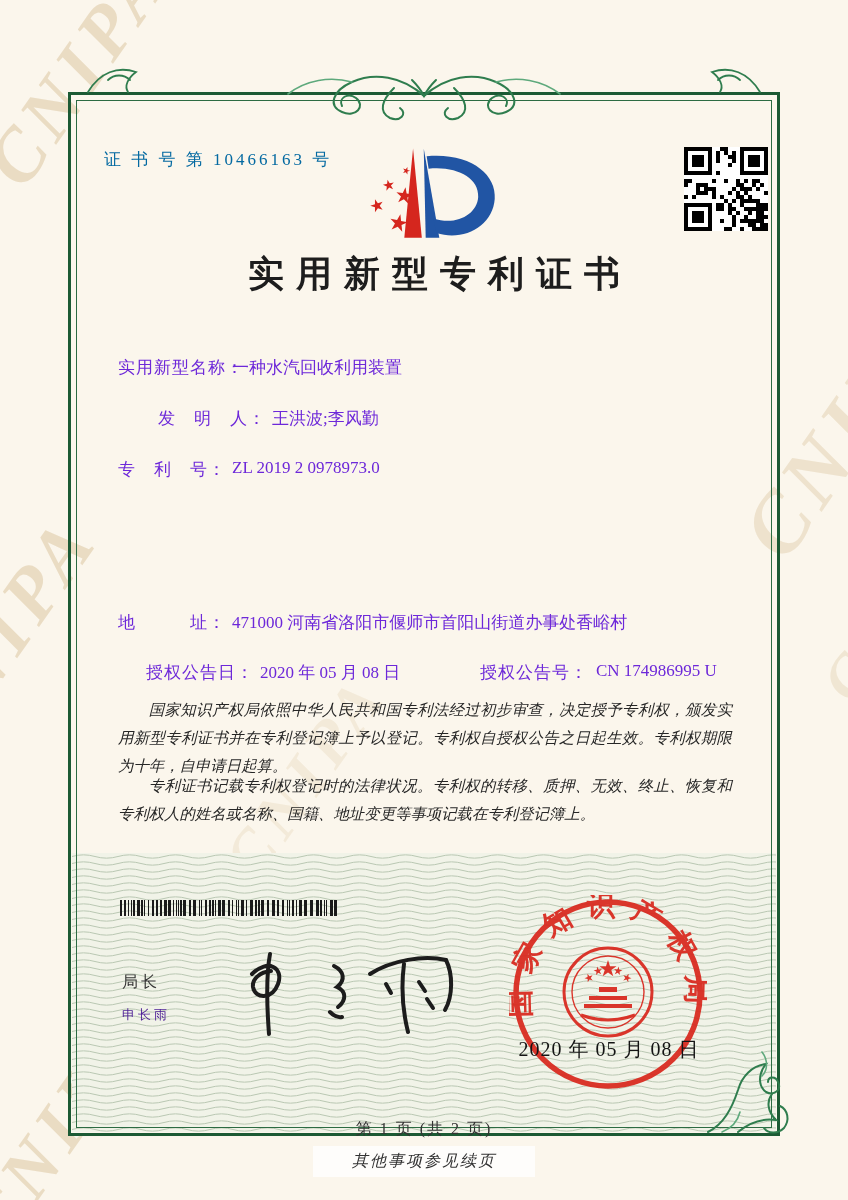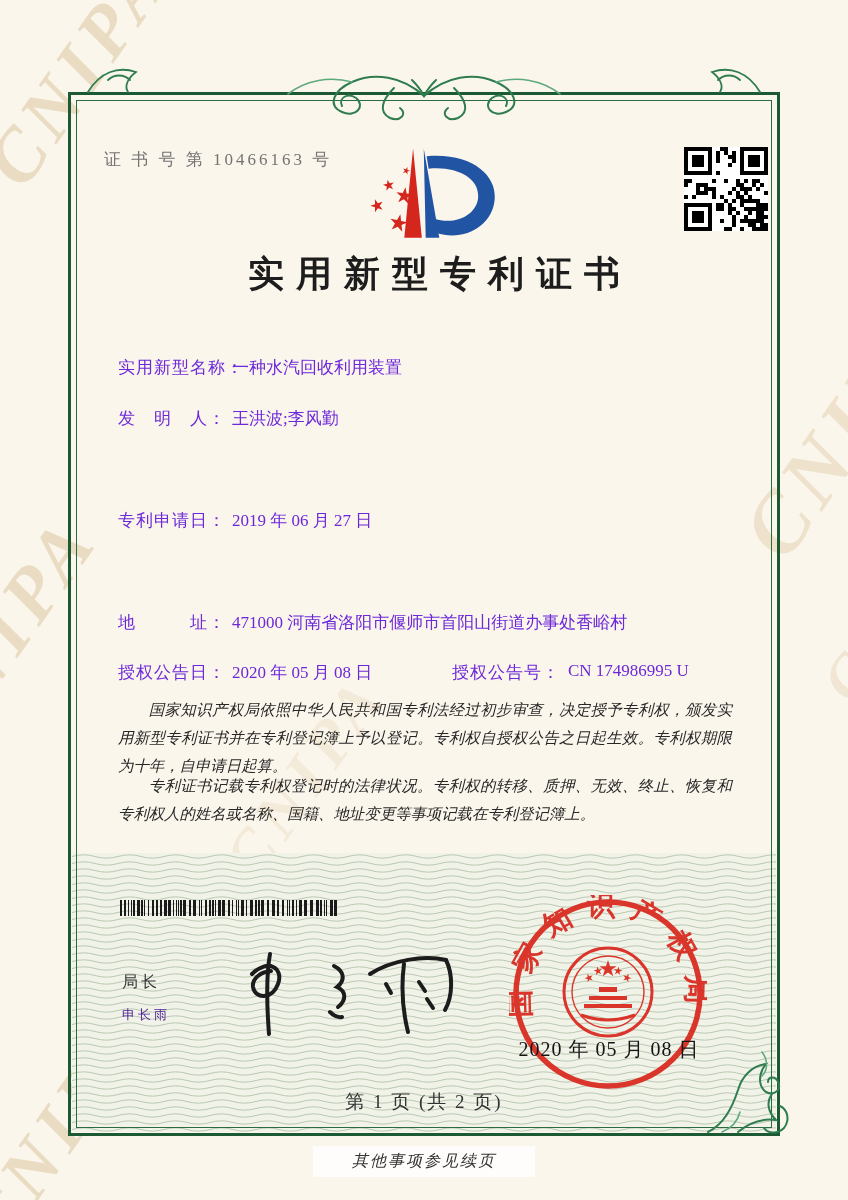--- a/index.html
+++ b/index.html
@@ -16,21 +16,21 @@
   }
   
   .border-outer{position:absolute; left:68px; top:92px; width:712px; height:1044px;
     border:3px solid #1c5a34; box-sizing:border-box; z-index:3;}
   .border-inner{position:absolute; left:76px; top:100px; width:696px; height:1028px;
     border:1px solid #2c6b42; box-sizing:border-box; z-index:3;}
   .orn{position:absolute; z-index:4;}
   
   .waveband{position:absolute; left:72px; top:853px; z-index:2;}
   
-  .cert-no{position:absolute; left:104px; top:148px; font-size:17px; letter-spacing:3px; color:#737373; z-index:5;}
+  .cert-no{position:absolute; left:104px; top:148px; font-size:17px; letter-spacing:3px; color:#0369a1; z-index:5;}
   .logo{position:absolute; left:345px; top:138px; z-index:5;}
   .qr{position:absolute; left:684px; top:147px; width:84px; height:84px; z-index:5;}
   .title{position:absolute; left:16px; top:250px; width:100%; text-align:center;
     font-size:36px; font-weight:bold; letter-spacing:12px; color:#1d1d1d; z-index:5;}
   
   .frow{position:absolute; left:118px; width:620px; height:24px; font-size:17px; color:#6d28d9; z-index:5;}
   .flabel{position:absolute; left:0; top:0; letter-spacing:1px;}
   .fvalue{position:absolute; left:114px; top:0;text-align:right;}
   .glabel2{position:absolute; left:334px; top:0; letter-spacing:1px;}
   .gvalue2{position:absolute; left:450px; top:0;}
@@ -38,22 +38,22 @@
   .bodytext{position:absolute; left:118px; width:614px; font-size:15.4px; line-height:28px;
     text-align:justify; text-indent:2em; font-style:italic; color:#262626; z-index:5; margin:0;}
   
   .barcode{position:absolute; left:120px; top:900px; width:218px; height:16px; z-index:5;}
   .director-title{position:absolute; left:122px; top:972px; font-size:16px; letter-spacing:3px; color:#333; z-index:5;}
   .director-name{position:absolute; left:122px; top:1006px; font-size:13px; letter-spacing:3px; color:#4c1d95; z-index:5;}
   .sig{position:absolute; left:238px; top:942px; z-index:5;}
   .seal{position:absolute; left:509px; top:895px; z-index:6;}
   .seal-date{position:absolute; left:509px; top:1036px; width:200px; text-align:center;
     font-size:20px; letter-spacing:1px; color:#141414; z-index:7;}
-  .page-num{position:absolute; left:0; top:1089px; width:100%; text-align:center;
-    font-size:19px; letter-spacing:2px; color:#333; z-index:5;}
+  .page-num{position:absolute; left:0; top:1119px; width:100%; text-align:center;
+    font-size:16px; letter-spacing:2px; color:#333; z-index:5;}
   .note-box{position:absolute; left:50%; transform:translateX(-50%); top:1146px;
     background:rgba(255,255,255,.8); padding:5px 39px; font-size:16px; font-style:italic;
     letter-spacing:2px; color:#333; z-index:5; white-space:nowrap;}
 </style>
 </head>
 <body>
 
 <div class="page">
 
   <span class="wm" style="left:-52px; top:28px; font-size:74px;">CNIPA</span>
@@ -252,33 +252,33 @@
         <rect x="4" y="60" width="20" height="20" fill="#fff"></rect>
         <rect x="8" y="64" width="12" height="12" fill="#000"></rect>
       </svg></div>
 
   <div class="title">实用新型专利证书</div>
 
   <div class="frow" style="top:356px;">
     <span class="flabel">实用新型名称：</span>
     <span class="fvalue">一种水汽回收利用装置</span>
   </div>
-  <div class="frow" style="top:407px;">
+  <div class="frow" style="top:407px;margin-left:40px;">
     <span class="flabel">发　明　人：</span>
     <span class="fvalue">王洪波;李风勤</span>
   </div>
-  <div class="frow" style="top:509px;">
-    <span class="flabel">专利申请日：</span>
-    <span class="fvalue">2019 年 06 月 27 日</span>
+  <div class="frow" style="top:458px;">
+    <span class="flabel">专　利　号：</span>
+    <span class="fvalue">ZL 2019 2 0978973.0</span>
   </div>
   <div class="frow" style="top:611px;">
     <span class="flabel">地　　　址：</span>
     <span class="fvalue">471000 河南省洛阳市偃师市首阳山街道办事处香峪村</span>
   </div>
-  <div class="frow" style="top:661px;">
+  <div class="frow" style="top:661px;margin-left:28px;">
     <span class="flabel">授权公告日：</span>
     <span class="fvalue">2020 年 05 月 08 日</span>
     <span class="glabel2">授权公告号：</span>
     <span class="gvalue2">CN 174986995 U</span>
   </div>
 
   <p class="bodytext" style="top:696px;">国家知识产权局依照中华人民共和国专利法经过初步审查，决定授予专利权，颁发实用新型专利证书并在专利登记簿上予以登记。专利权自授权公告之日起生效。专利权期限为十年，自申请日起算。</p>
   <p class="bodytext" style="top:772px;">专利证书记载专利权登记时的法律状况。专利权的转移、质押、无效、终止、恢复和专利权人的姓名或名称、国籍、地址变更等事项记载在专利登记簿上。</p>
 
   <div class="barcode" id="barcode"><svg width="218" height="16" viewBox="0 0 218 16">

